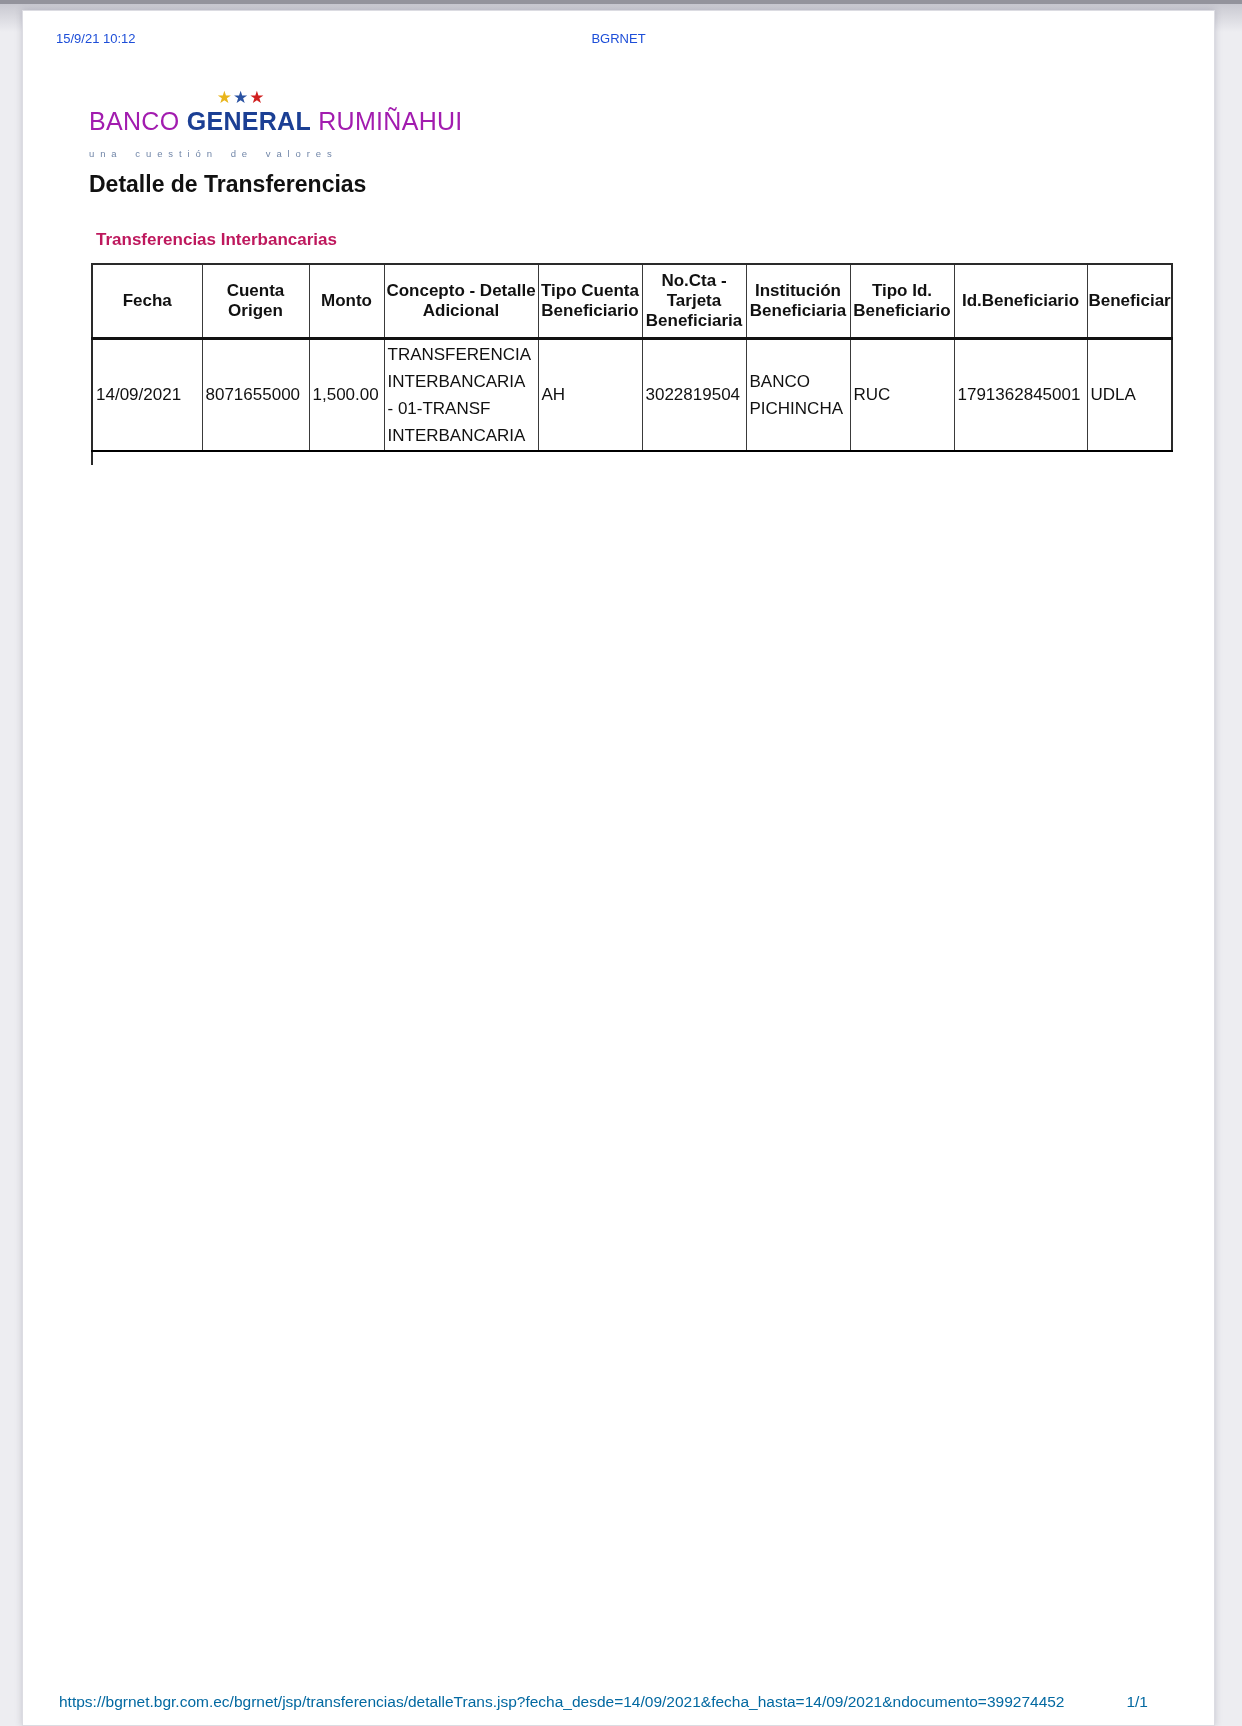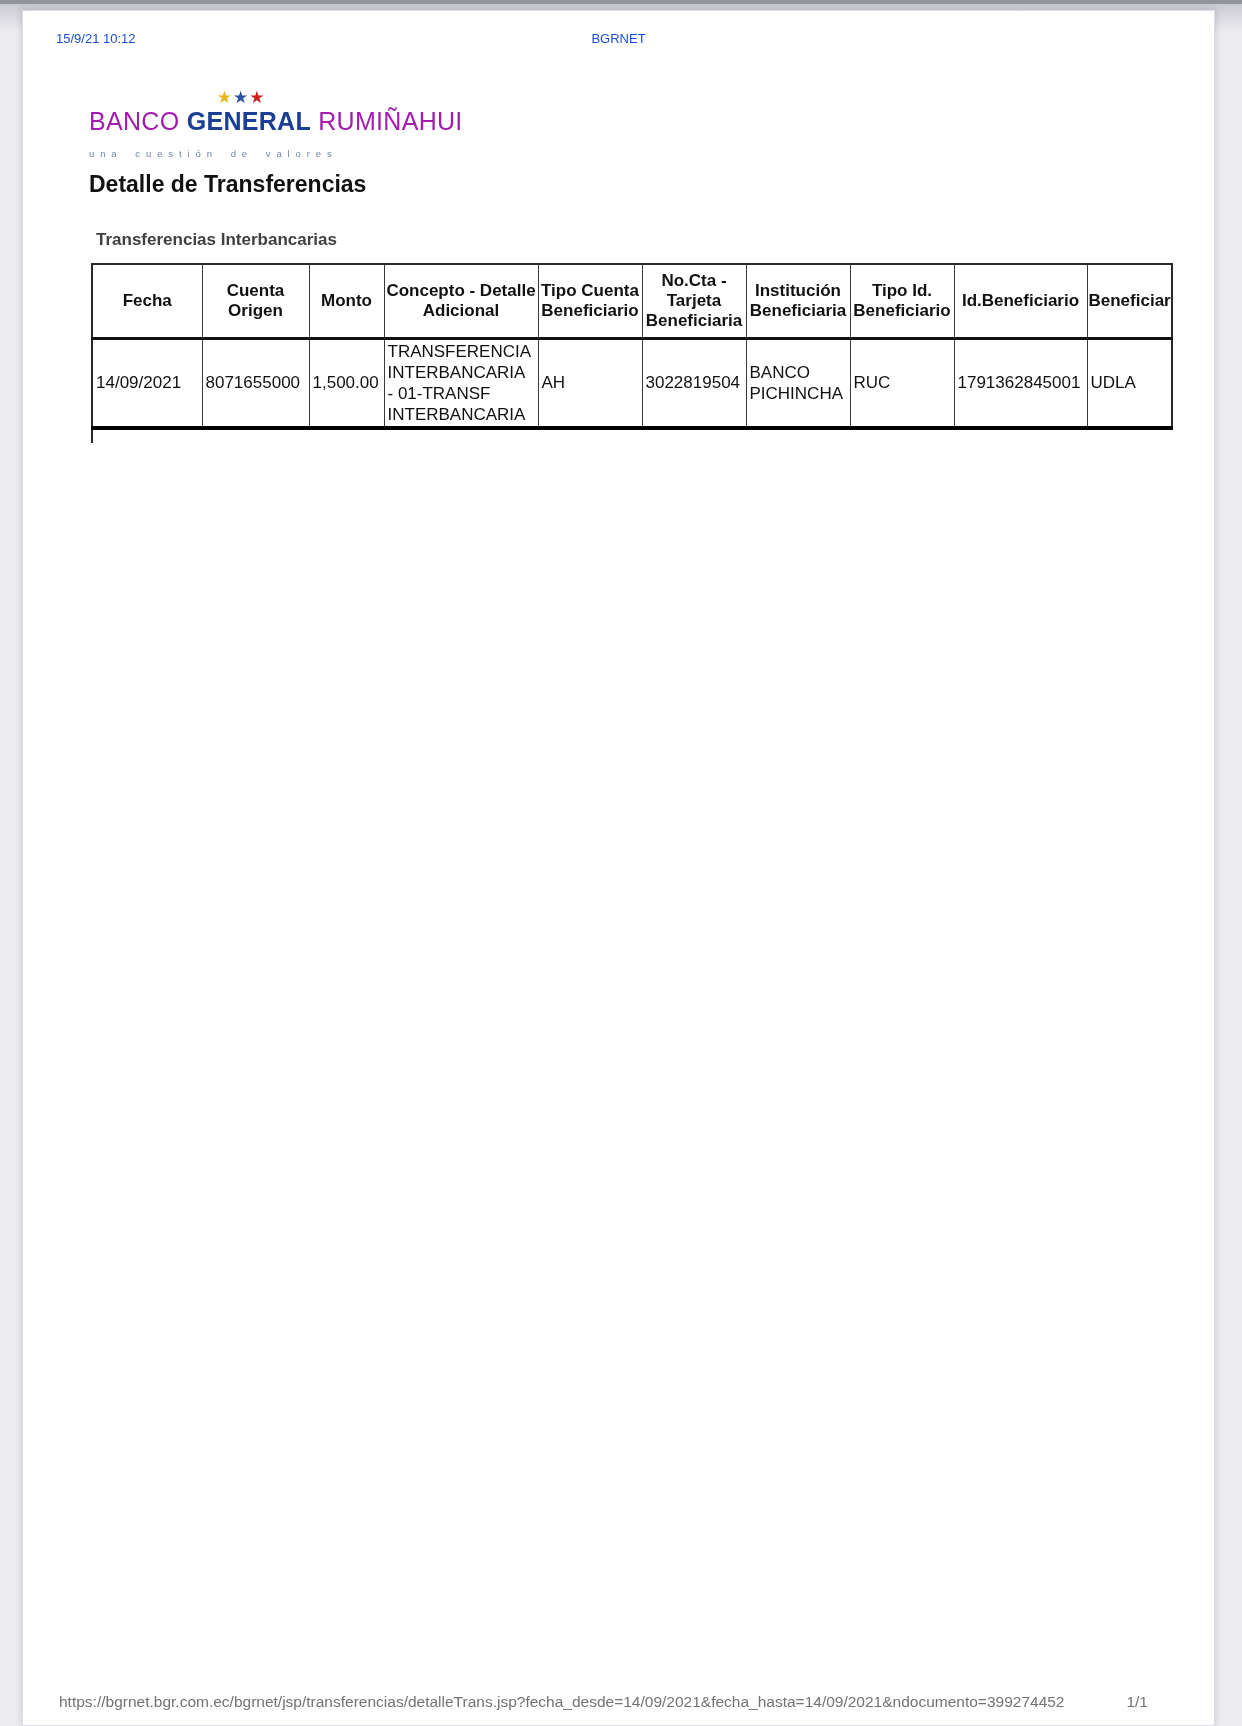--- a/index.html
+++ b/index.html
@@ -25,41 +25,41 @@
   .logo{position:absolute;top:78px;left:66px;width:320px;}
   .logo-line{position:relative;font-size:25px;letter-spacing:.3px;white-space:nowrap;padding-top:18px;}
   .logo-gray{color:#a21caf;}
   .logo-blue{color:#1b3f94;font-weight:bold;}
   .logo-stars{position:absolute;top:0px;left:112px;width:80px;text-align:center;
     font-size:17px;line-height:17px;letter-spacing:1px;white-space:nowrap;}
   .star1{color:#e9b51c;} .star2{color:#2a52a2;} .star3{color:#d01f1f;}
   .logo-tagline{margin-top:12px;font-size:9.5px;color:#7186a8;letter-spacing:.62em;word-spacing:.45em;white-space:nowrap;}
   
   .doc-title{position:absolute;top:160px;left:66px;font-size:23px;font-weight:bold;color:#111;}
-  .section-title{position:absolute;top:219px;left:73px;font-size:17px;font-weight:bold;color:#404040;}
+  .section-title{position:absolute;top:219px;left:73px;font-size:17px;font-weight:bold;color:#be185d;}
   
   .tbl-wrap{position:absolute;top:252px;left:68px;}
   table.transfers{border-collapse:collapse;table-layout:fixed;width:1080px;
     font-size:17px;color:#111;background:#fff;}
   table.transfers th,table.transfers td{
     border-left:1px solid #3a3a3a;box-sizing:border-box;
     overflow:hidden;vertical-align:middle;padding:1px 3px;
   }
   table.transfers th:first-child,table.transfers td:first-child{border-left:2px solid #2a2a2a;}
   table.transfers th:last-child,table.transfers td:last-child{border-right:2px solid #2a2a2a;}
   table.transfers thead th{
     border-top:2px solid #2a2a2a;border-bottom:3px solid #111;
     font-weight:bold;text-align:center;line-height:20px;height:74px;padding:2px 1px;
   }
-  table.transfers tbody td{border-bottom:4px solid #000000;line-height:21px;height:86px;}
+  table.transfers tbody td{border-bottom:2px solid #000000;line-height:27px;height:86px;}
   td.num{text-align:left;}
   td.cell-fecha{padding-left:7px;}
   .table-tail{width:0;height:13px;border-left:2px solid #2a2a2a;margin-left:0px;}
   
-  .footer{position:absolute;bottom:12px;left:0;width:100%;height:20px;font-size:15.5px;color:#737373;}
+  .footer{position:absolute;bottom:12px;left:0;width:100%;height:20px;font-size:15.5px;color:#0369a1;}
   .footer-url{position:absolute;left:36px;top:0;white-space:nowrap;}
   .footer-page{position:absolute;right:66px;top:0;}
 </style>
 </head>
 <body>
 
 <div class="scan-topbar"></div>
 <div class="scan-topshadow"></div>
 
 <div class="page">

